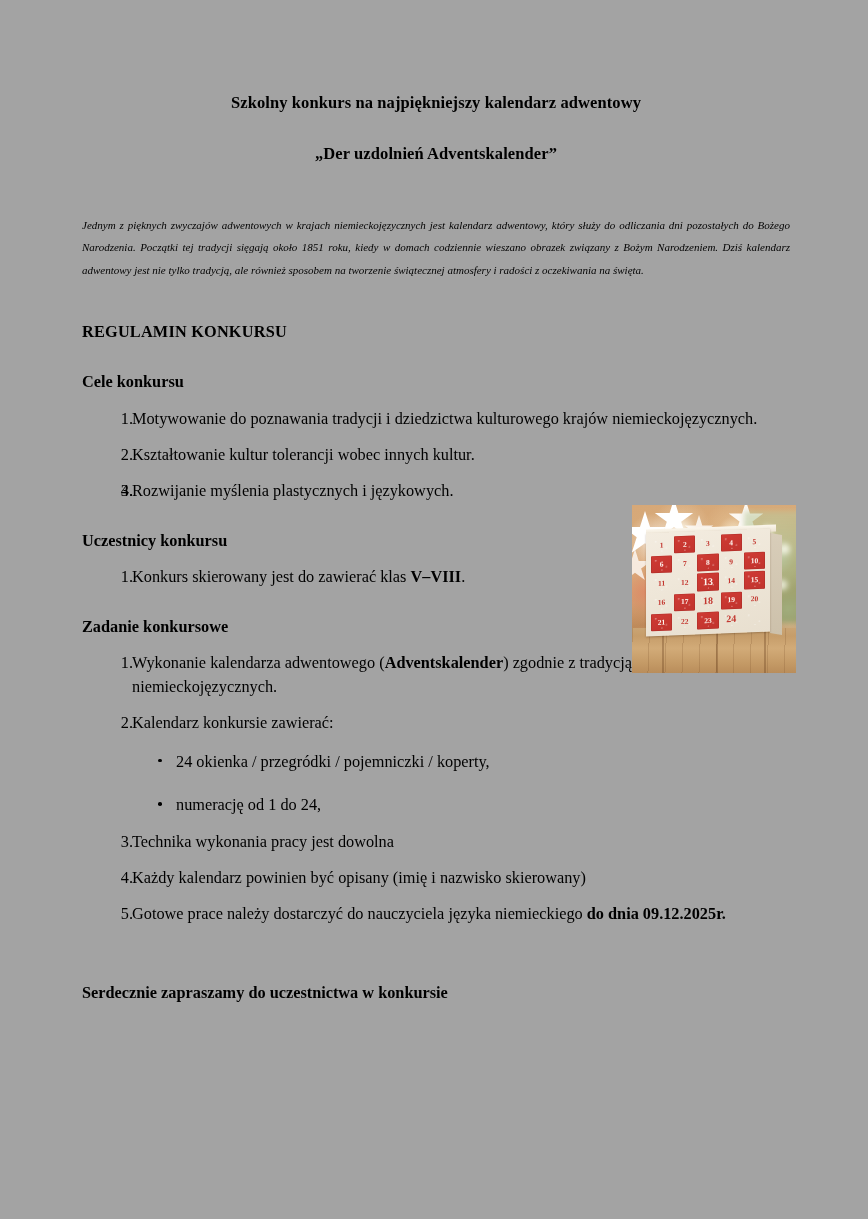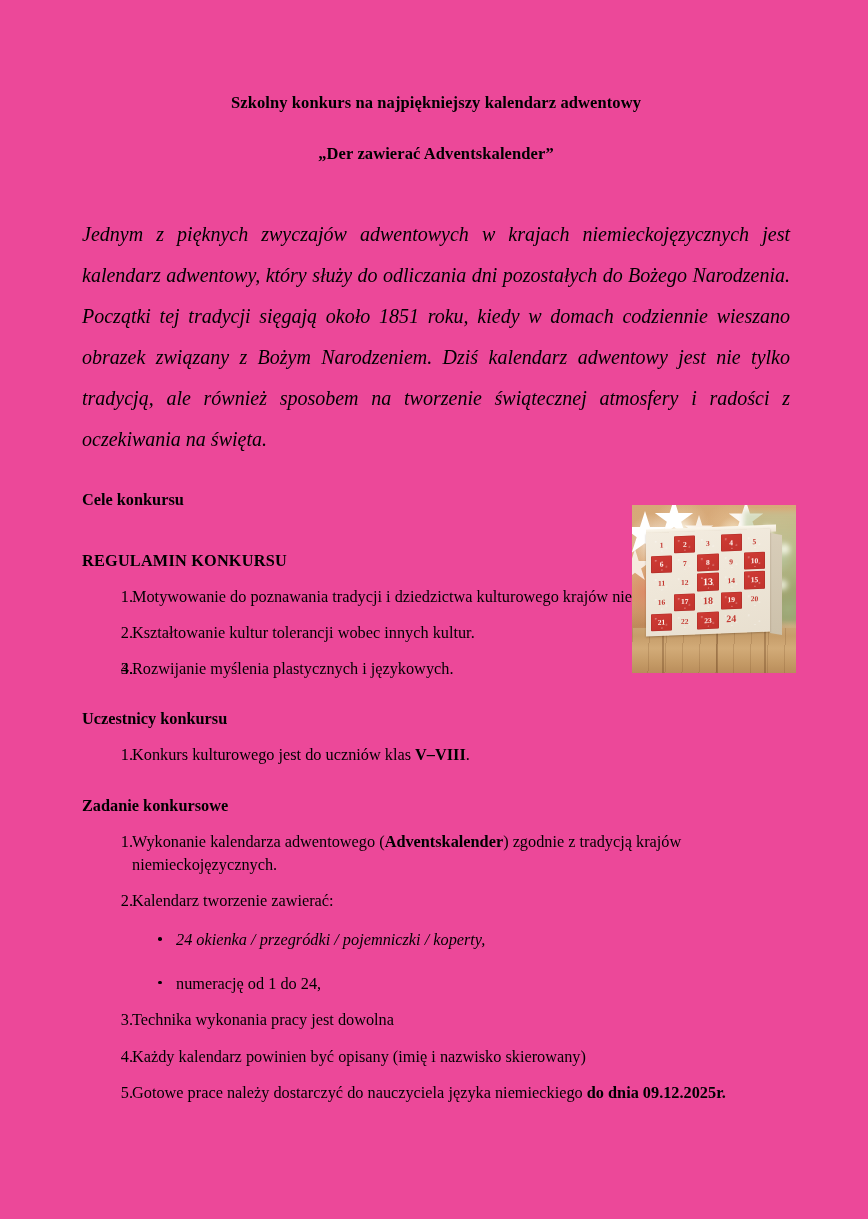--- a/index.html
+++ b/index.html
@@ -17,21 +17,21 @@
     color: #000000;
     -webkit-font-smoothing: antialiased;
   }
 
   .page {
     position: absolute;
     left: 0;
     top: 0;
     width: 868px;
     height: 1219px;
-    background: #ec4899;
+    background: #a3a3a3;
   }
 
   .content {
     position: absolute;
     left: 82px;
     top: 0;
     width: 708px;
   }
 
   
@@ -53,21 +53,21 @@
     line-height: 1.35;
     margin: 29px 0 0 0;
     letter-spacing: 0.1px;
   }
 
   
   .intro {
     margin: 0;
     padding-top: 48px;
     font-style: italic;
-    font-size: 20px;
+    font-size: 11px;
     line-height: 2.05;
     text-align: justify;
     text-justify: inter-word;
   }
 
   
   .section-heading {
     font-weight: bold;
     font-size: 16.3px;
     margin: 0;
@@ -110,21 +110,20 @@
     font-size: 16.3px;
   }
   ul.bullet-list > li {
     position: relative;
     padding-left: 44px;
     line-height: 1.45;
     margin-top: 20px;
   }
   ul.bullet-list > li:first-child {
     margin-top: 16px;
-    font-style: italic;
   }
   ul.bullet-list > li > .dot {
     position: absolute;
     left: 26px;
     top: 9px;
     width: 3.5px;
     height: 3.5px;
     border-radius: 50%;
     background: #000;
   }
@@ -299,28 +298,28 @@
 </style>
 </head>
 <body>
 
 <div class="page">
 
   <div class="content">
 
     <div class="title-block">
       <h1 class="doc-title">Szkolny konkurs na najpiękniejszy kalendarz adwentowy</h1>
-      <h2 class="doc-subtitle">„Der zawierać Adventskalender”</h2>
+      <h2 class="doc-subtitle">„Der uzdolnień Adventskalender”</h2>
     </div>
 
     <p class="intro">Jednym z pięknych zwyczajów adwentowych w krajach niemieckojęzycznych jest kalendarz adwentowy, który służy do odliczania dni pozostałych do Bożego Narodzenia. Początki tej tradycji sięgają około 1851 roku, kiedy w domach codziennie wieszano obrazek związany z Bożym Narodzeniem. Dziś kalendarz adwentowy jest nie tylko tradycją, ale również sposobem na tworzenie świątecznej atmosfery i radości z oczekiwania na święta.</p>
 
+    <p class="section-heading h-regulamin">REGULAMIN KONKURSU</p>
+
     <p class="section-heading h-cele">Cele konkursu</p>
-
-    <p class="section-heading h-regulamin">REGULAMIN KONKURSU</p>
     <ol class="num-list">
       <li>
         <span class="marker">1.</span>
         <span>Motywowanie do poznawania tradycji i dziedzictwa kulturowego krajów niemieckojęzycznych.</span>
       </li>
       <li>
         <span class="marker">2.</span>
         <span>Kształtowanie kultur tolerancji wobec innych kultur.</span>
       </li>
       <li>
@@ -329,33 +328,33 @@
       <li>
         <span class="marker">4.</span>
         <span>Rozwijanie myślenia plastycznych i językowych.</span>
       </li>
     </ol>
 
     <p class="section-heading h-uczestnicy">Uczestnicy konkursu</p>
     <ol class="num-list">
       <li>
         <span class="marker">1.</span>
-        <span>Konkurs kulturowego jest do uczniów klas </span><b>V–VIII</b><span>.</span>
+        <span>Konkurs skierowany jest do zawierać klas </span><b>V–VIII</b><span>.</span>
       </li>
     </ol>
 
     <p class="section-heading h-zadanie">Zadanie konkursowe</p>
     <ol class="num-list">
       <li>
         <span class="marker">1.</span>
         <span>Wykonanie kalendarza adwentowego (</span><b>Adventskalender</b><span>) zgodnie z tradycją krajów niemieckojęzycznych.</span>
       </li>
       <li>
         <span class="marker">2.</span>
-        <span>Kalendarz tworzenie zawierać:</span>
+        <span>Kalendarz konkursie zawierać:</span>
         <ul class="bullet-list">
           <li>
             <span class="dot"></span>
             <span>24 okienka / przegródki / pojemniczki / koperty,</span>
           </li>
           <li>
             <span class="dot"></span>
             <span>numerację od 1 do 24,</span>
           </li>
         </ul>
@@ -367,20 +366,21 @@
       <li>
         <span class="marker">4.</span>
         <span>Każdy kalendarz powinien być opisany (imię i nazwisko skierowany)</span>
       </li>
       <li>
         <span class="marker">5.</span>
         <span>Gotowe prace należy dostarczyć do nauczyciela języka niemieckiego </span><b>do dnia 09.12.2025r.</b><span></span>
       </li>
     </ol>
 
+    <p class="closing">Serdecznie zapraszamy do uczestnictwa w konkursie</p>
 
   </div>
 
   <div class="photo">
     <div class="photo-inner">
 
       <span class="star star-shape" style="left:-10px; top:6px;  width:46px; height:46px;"></span>
       <span class="star star-shape" style="left:22px;  top:-6px; width:40px; height:40px;"></span>
       <span class="star star-shape" style="left:52px;  top:10px; width:30px; height:30px; opacity:.8;"></span>
       <span class="star star-shape" style="left:96px;  top:-4px; width:36px; height:36px; opacity:.9;"></span>

